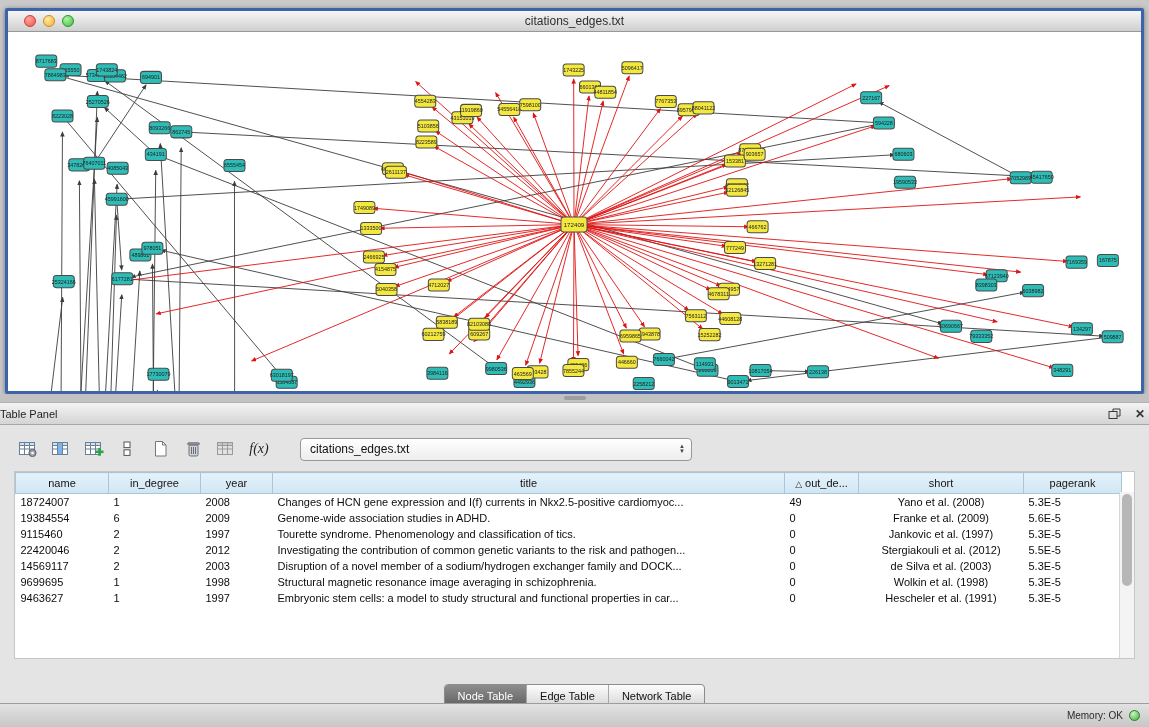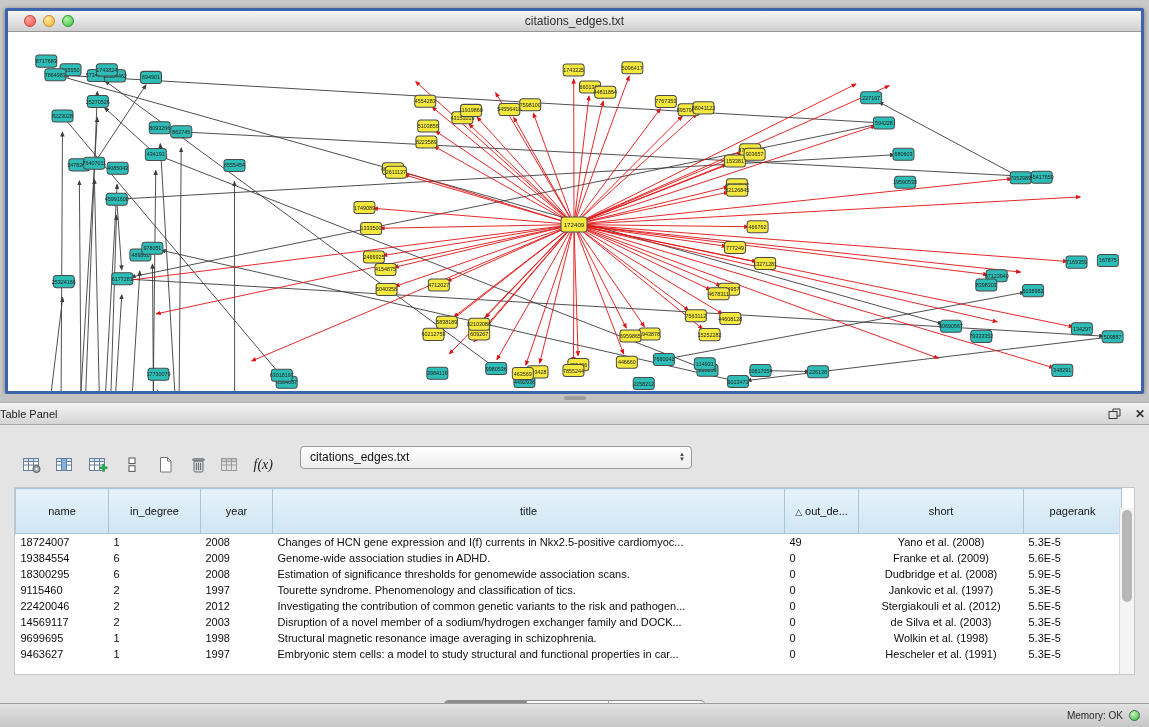--- a/index.html
+++ b/index.html
@@ -32,34 +32,34 @@
     background:#e4e4e4;border-top:1px solid #b3b3b3;}
   .panel-header{height:22px;background:linear-gradient(#f4f4f4,#d4d4d4);
     border-bottom:1px solid #a7a7a7;display:flex;align-items:center;padding:0 0;}
   .panel-title{font-size:11px;color:#1e1e1e;}
   .ph-spacer{flex:1;}
   .ph-icon{width:18px;height:16px;display:flex;align-items:center;justify-content:center;
     margin-left:8px;cursor:pointer;color:#333;font-size:12px;font-weight:bold;}
 
   .toolbar{display:flex;align-items:center;padding:12px 0 8px 14px;gap:5px;}
   .tb-btn{width:28px;height:24px;border:none;background:transparent;display:flex;
-    align-items:center;justify-content:flex-end;cursor:pointer;margin-top:16px;}
+    align-items:center;justify-content:center;cursor:pointer;}
   .tb-fx{font-family:"Liberation Serif",serif;font-style:italic;font-size:14px;color:#222;}
   .combo{margin-left:22px;width:392px;height:23px;border:1px solid #989898;border-radius:4px;
     background:linear-gradient(#ffffff,#ededed);display:flex;align-items:center;
     padding:0 6px 0 9px;font-size:12px;color:#111;cursor:pointer;}
   .combo-text{flex:1;overflow:hidden;white-space:nowrap;}
   .combo-arrows{display:flex;flex-direction:column;line-height:5px;font-size:6px;color:#444;}
 
   .table-wrap{position:relative;margin:2px 14px 0 14px;height:188px;background:#fff;
     border:1px solid #c6c6c6;overflow:hidden;}
   table{border-collapse:collapse;table-layout:fixed;width:1106px;}
   th{height:19px;background:linear-gradient(#e6f2fa,#cfe6f4);border:1px solid #a9c6d8;
     font-size:11px;font-weight:normal;color:#141414;text-align:center;
-    white-space:nowrap;overflow:hidden;padding:16px 3px;cursor:pointer;}
+    white-space:nowrap;overflow:hidden;padding:4px 3px;cursor:pointer;}
   th .sort{margin-right:3px;font-size:9px;color:#333;}
   td{height:16px;font-size:11px;color:#0c0c0c;padding:0 5px;white-space:nowrap;
     overflow:hidden;text-overflow:ellipsis;}
   td.col-short{text-align:center;}
   .vscroll{position:absolute;top:20px;right:0;bottom:0;width:15px;background:#f4f4f4;
     border-left:1px solid #d6d6d6;}
   .vthumb{position:absolute;left:2px;right:2px;top:2px;height:92px;background:#b7b7b7;
     border-radius:6px;}
 
   .tabs-row{display:flex;justify-content:center;margin-top:25px;}
@@ -718,29 +718,20 @@
             <tr>
               <td class="col-name">19384554</td>
               <td class="col-in_degree">6</td>
               <td class="col-year">2009</td>
               <td class="col-title">Genome-wide association studies in ADHD.</td>
               <td class="col-out_degree">0</td>
               <td class="col-short">Franke et al. (2009)</td>
               <td class="col-pagerank">5.6E-5</td>
             </tr>
             <tr>
-              <td class="col-name">18300295</td>
-              <td class="col-in_degree">6</td>
-              <td class="col-year">2008</td>
-              <td class="col-title">Estimation of significance thresholds for genomewide association scans.</td>
-              <td class="col-out_degree">0</td>
-              <td class="col-short">Dudbridge et al. (2008)</td>
-              <td class="col-pagerank">5.9E-5</td>
-            </tr>
-            <tr>
               <td class="col-name">9115460</td>
               <td class="col-in_degree">2</td>
               <td class="col-year">1997</td>
               <td class="col-title">Tourette syndrome. Phenomenology and classification of tics.</td>
               <td class="col-out_degree">0</td>
               <td class="col-short">Jankovic et al. (1997)</td>
               <td class="col-pagerank">5.3E-5</td>
             </tr>
             <tr>
               <td class="col-name">22420046</td>

